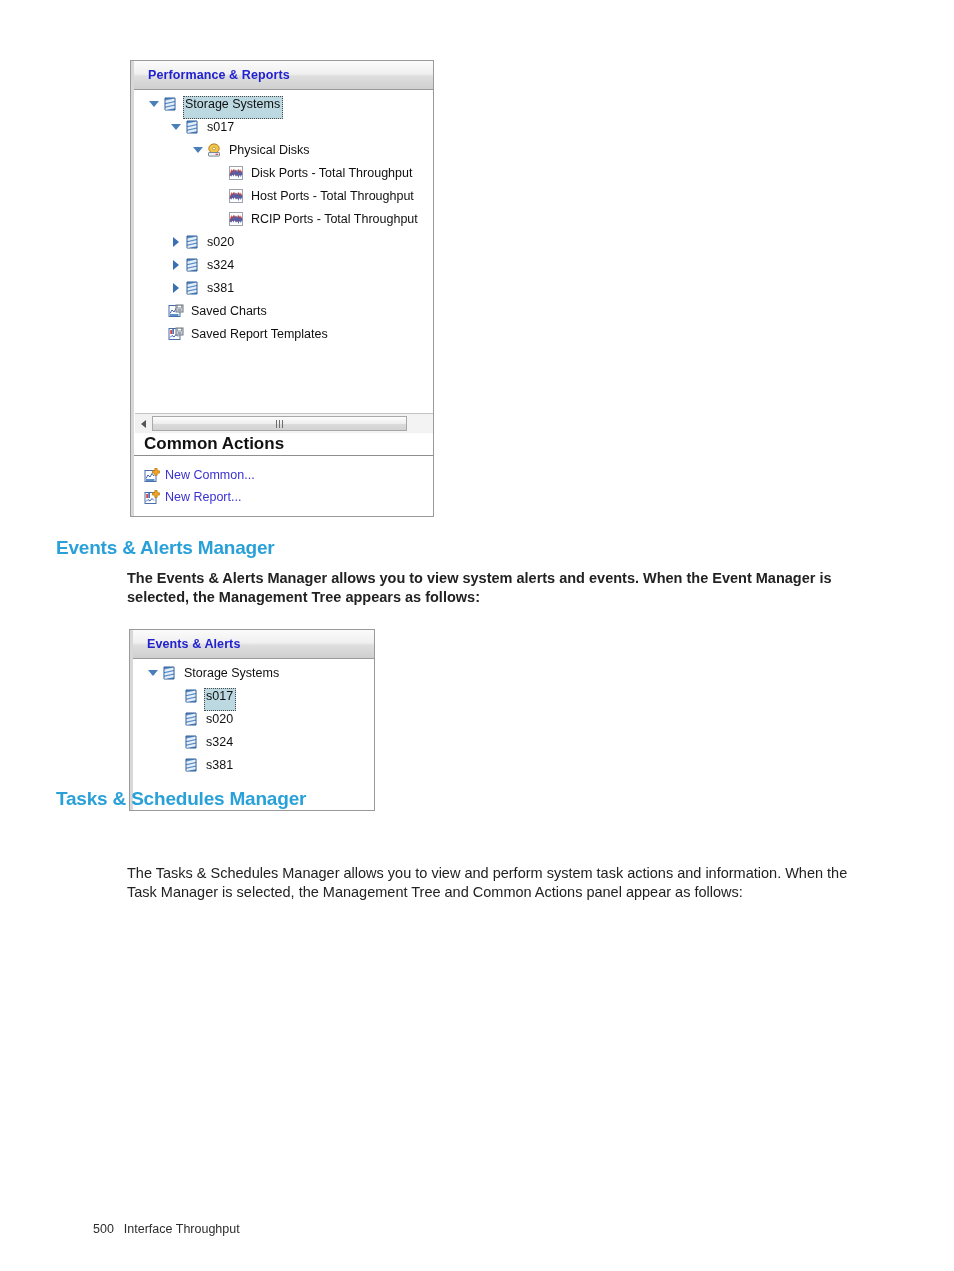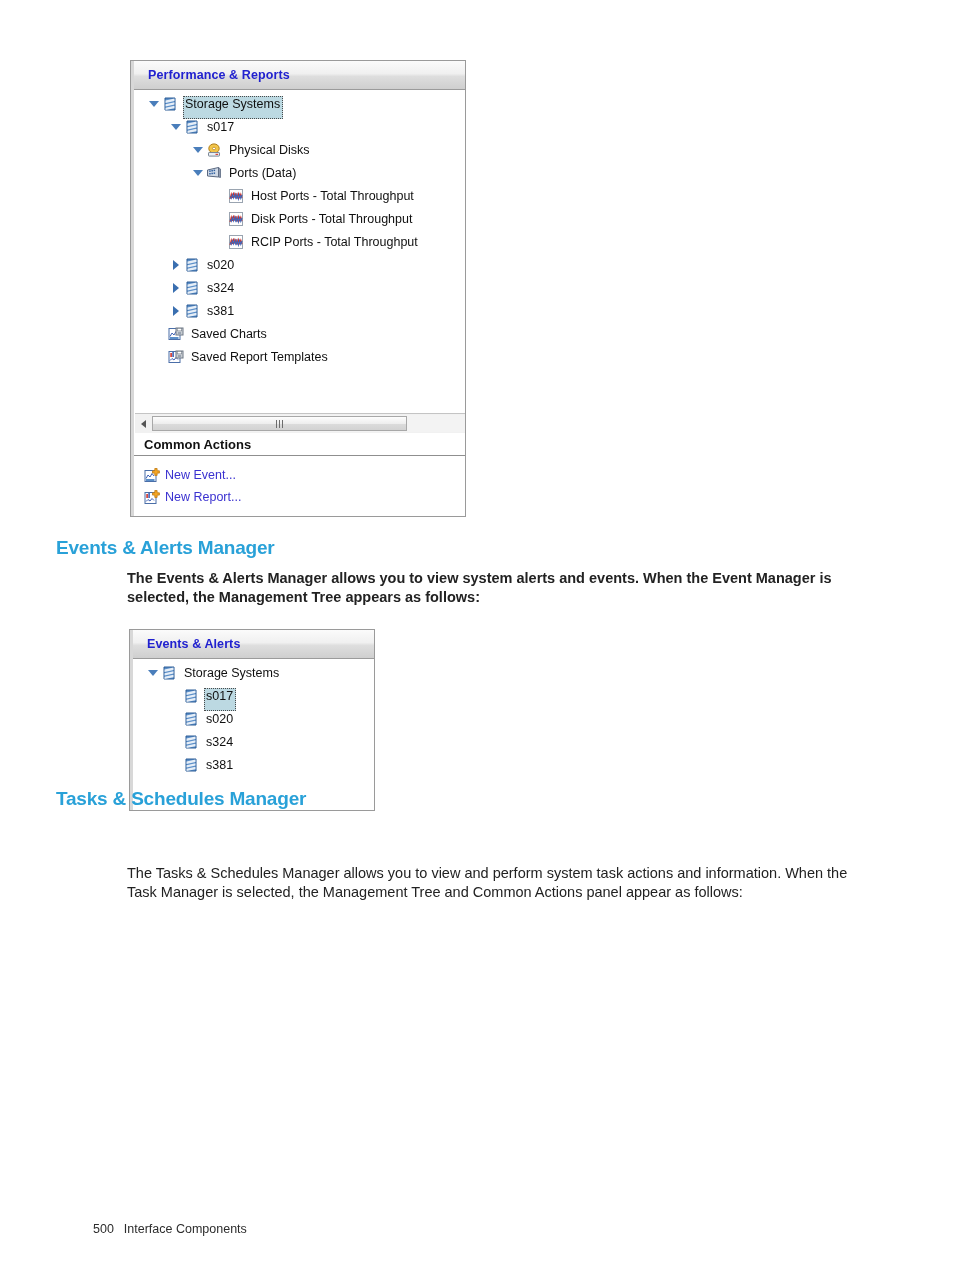--- a/index.html
+++ b/index.html
@@ -156,21 +156,21 @@
     background: #6d6d6d;
     margin: 0 1px;
   }
 
   
   .ca-header {
     height: 23px;
     display: flex;
     align-items: center;
     padding-left: 10px;
-    font-size: 13px;
+    font-size: 17px;
     font-weight: bold;
     color: #111111;
     background: #ffffff;
     border-bottom: 1px solid #8f8f8f;
     box-sizing: border-box;
   }
   .ca-list { padding-top: 8px; background:#ffffff; }
   .ca-row {
     display: flex;
     align-items: center;
@@ -205,21 +205,21 @@
     top: 1222px;
     font-size: 12.5px;
     color: #2d2d2d;
     white-space: nowrap;
   }
   .footer .pg { margin-right: 10px; margin-left: 37px; }
 </style>
 </head>
 <body>
 
-<div class="panel" style="left:130px; top:60px; width:336px; height:457px;">
+<div class="panel" style="left:130px; top:60px; width:304px; height:457px;">
   <div class="panel-inner-border"></div>
 
   <div class="panel-header" style="margin-left:3px;">
     <span class="panel-header-title">Performance &amp; Reports</span>
   </div>
 
   <div class="tree" style="margin-left:3px; height:322px; box-sizing:border-box;" id="perf-tree">
       <div class="tree-row">
         <div style="width: 12px; flex: 0 0 12px;"></div>
         <div class="expander open"></div>
@@ -253,59 +253,42 @@
           <svg width="16" height="16" viewBox="0 0 16 16">
             <ellipse cx="8" cy="6.5" rx="5.2" ry="4.6" fill="#f3c64a" stroke="#b07d16" stroke-width="1"></ellipse>
             <ellipse cx="8" cy="6.5" rx="1.5" ry="1.3" fill="#ffffff" stroke="#b07d16" stroke-width="0.7"></ellipse>
             <rect x="2.5" y="10.5" width="11" height="3.6" rx="0.6" fill="#e9eef4" stroke="#7b8796" stroke-width="1"></rect>
             <rect x="9.5" y="11.8" width="2.6" height="1.1" fill="#d83a2a"></rect>
           </svg>
         </span>
         <span class="tree-label">Physical Disks</span>
       </div>
       <div class="tree-row">
-        <div style="width: 56px; flex: 0 0 56px;"></div>
-        <div class="expander open"></div>
-        <span class="icon">
-          <svg width="16" height="16" viewBox="0 0 16 16">
-            <path d="M1.5 5 L12.5 2.5 L12.5 12 L1.5 11 Z" fill="#cfd9e6" stroke="#5a6880" stroke-width="1"></path>
-            <rect x="3.2" y="5.4" width="1.5" height="1.5" fill="#2f5fa0"></rect>
-            <rect x="5.4" y="5.0" width="1.5" height="1.5" fill="#2f5fa0"></rect>
-            <rect x="7.6" y="4.6" width="1.5" height="1.5" fill="#2f5fa0"></rect>
-            <rect x="3.2" y="8.0" width="1.5" height="1.5" fill="#2f5fa0"></rect>
-            <rect x="5.4" y="7.7" width="1.5" height="1.5" fill="#2f5fa0"></rect>
-            <rect x="7.6" y="7.4" width="1.5" height="1.5" fill="#2f5fa0"></rect>
-            <path d="M12.5 2.5 L14.5 4 L14.5 12.5 L12.5 12 Z" fill="#8d9ab0" stroke="#5a6880" stroke-width="0.8"></path>
-          </svg>
-        </span>
-        <span class="tree-label">Ports (Data)</span>
-      </div>
-      <div class="tree-row">
         <div style="width: 78px; flex: 0 0 78px;"></div>
         <div class="expander none"></div>
         <span class="icon">
           <svg width="16" height="16" viewBox="0 0 16 16">
             <rect x="1.5" y="1.5" width="13" height="13" fill="#ffffff" stroke="#9aa4b0" stroke-width="1"></rect>
             <path d="M2 11 L3.3 6 L4.4 10 L5.6 4.5 L6.8 9.5 L8 5 L9.2 10.5 L10.4 5.5 L11.6 9.5 L12.8 6 L14 10" fill="none" stroke="#d4342b" stroke-width="1.1"></path>
             <path d="M2 8.5 L3.3 10.5 L4.4 6.5 L5.6 10 L6.8 6 L8 11 L9.2 6.5 L10.4 11 L11.6 6.5 L12.8 10.5 L14 7" fill="none" stroke="#3f62b5" stroke-width="1.1"></path>
           </svg>
         </span>
-        <span class="tree-label">Host Ports - Total Throughput</span>
+        <span class="tree-label">Disk Ports - Total Throughput</span>
       </div>
       <div class="tree-row">
         <div style="width: 78px; flex: 0 0 78px;"></div>
         <div class="expander none"></div>
         <span class="icon">
           <svg width="16" height="16" viewBox="0 0 16 16">
             <rect x="1.5" y="1.5" width="13" height="13" fill="#ffffff" stroke="#9aa4b0" stroke-width="1"></rect>
             <path d="M2 11 L3.3 6 L4.4 10 L5.6 4.5 L6.8 9.5 L8 5 L9.2 10.5 L10.4 5.5 L11.6 9.5 L12.8 6 L14 10" fill="none" stroke="#d4342b" stroke-width="1.1"></path>
             <path d="M2 8.5 L3.3 10.5 L4.4 6.5 L5.6 10 L6.8 6 L8 11 L9.2 6.5 L10.4 11 L11.6 6.5 L12.8 10.5 L14 7" fill="none" stroke="#3f62b5" stroke-width="1.1"></path>
           </svg>
         </span>
-        <span class="tree-label">Disk Ports - Total Throughput</span>
+        <span class="tree-label">Host Ports - Total Throughput</span>
       </div>
       <div class="tree-row">
         <div style="width: 78px; flex: 0 0 78px;"></div>
         <div class="expander none"></div>
         <span class="icon">
           <svg width="16" height="16" viewBox="0 0 16 16">
             <rect x="1.5" y="1.5" width="13" height="13" fill="#ffffff" stroke="#9aa4b0" stroke-width="1"></rect>
             <path d="M2 11 L3.3 6 L4.4 10 L5.6 4.5 L6.8 9.5 L8 5 L9.2 10.5 L10.4 5.5 L11.6 9.5 L12.8 6 L14 10" fill="none" stroke="#d4342b" stroke-width="1.1"></path>
             <path d="M2 8.5 L3.3 10.5 L4.4 6.5 L5.6 10 L6.8 6 L8 11 L9.2 6.5 L10.4 11 L11.6 6.5 L12.8 10.5 L14 7" fill="none" stroke="#3f62b5" stroke-width="1.1"></path>
           </svg>
@@ -402,21 +385,21 @@
     <div class="ca-list" id="ca-list">
         <div class="ca-row">
           <span class="icon">
             <svg width="17" height="17" viewBox="0 0 17 17">
               <rect x="1" y="3.5" width="11" height="11" fill="#ffffff" stroke="#4a6ea8" stroke-width="1"></rect>
               <path d="M2 11.5 L4 8 L6 10 L8 6.5 L10 9" fill="none" stroke="#3f62b5" stroke-width="1"></path>
               <rect x="2" y="12" width="8.5" height="2" fill="#5b8fc9"></rect>
               <path d="M12 1.5 L14.3 1.5 L14.3 3.8 L16.6 3.8 L16.6 6.1 L14.3 6.1 L14.3 8.4 L12 8.4 L12 6.1 L9.7 6.1 L9.7 3.8 L12 3.8 Z" fill="#f5a623" stroke="#c07a10" stroke-width="0.8" transform="translate(-1.2,0)"></path>
             </svg>
           </span>
-          <span class="ca-link">New Event...</span>
+          <span class="ca-link">New Common...</span>
         </div>
         <div class="ca-row">
           <span class="icon">
             <svg width="17" height="17" viewBox="0 0 17 17">
               <rect x="1" y="3.5" width="11" height="11" fill="#ffffff" stroke="#4a6ea8" stroke-width="1"></rect>
               <rect x="2.3" y="5" width="1.6" height="4" fill="#d4342b"></rect>
               <rect x="4.3" y="4" width="1.6" height="5" fill="#3f62b5"></rect>
               <path d="M2 12.5 L4 10.5 L6 12 L8 9.5 L10 11.5" fill="none" stroke="#3f62b5" stroke-width="1"></path>
               <path d="M12 1.5 L14.3 1.5 L14.3 3.8 L16.6 3.8 L16.6 6.1 L14.3 6.1 L14.3 8.4 L12 8.4 L12 6.1 L9.7 6.1 L9.7 3.8 L12 3.8 Z" fill="#f5a623" stroke="#c07a10" stroke-width="0.8" transform="translate(-1.2,0)"></path>
             </svg>
@@ -505,14 +488,14 @@
         <span class="tree-label">s381</span>
       </div>
     </div>
 </div>
 
 <h2 class="h2" style="left:56px; top:788px; margin:0;">Tasks &amp; Schedules Manager</h2>
 
 <div class="body-text" style="left:127px; top:864px; width:730px;">The Tasks &amp; Schedules Manager allows you to view and perform system task actions and information. When the Task Manager is selected, the Management Tree and Common Actions panel appear as follows:</div>
 
 <div class="footer">
-  <span class="pg">500</span><span>Interface Components</span>
+  <span class="pg">500</span><span>Interface Throughput</span>
 </div>
 
 </body></html>

